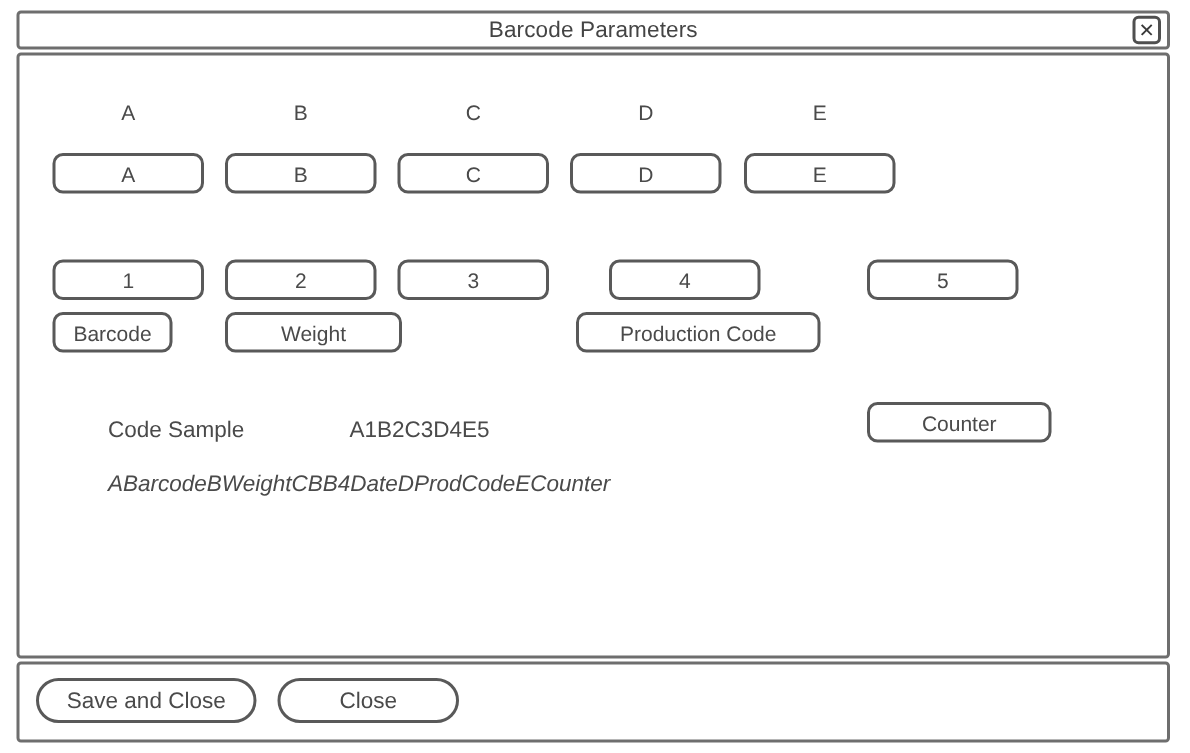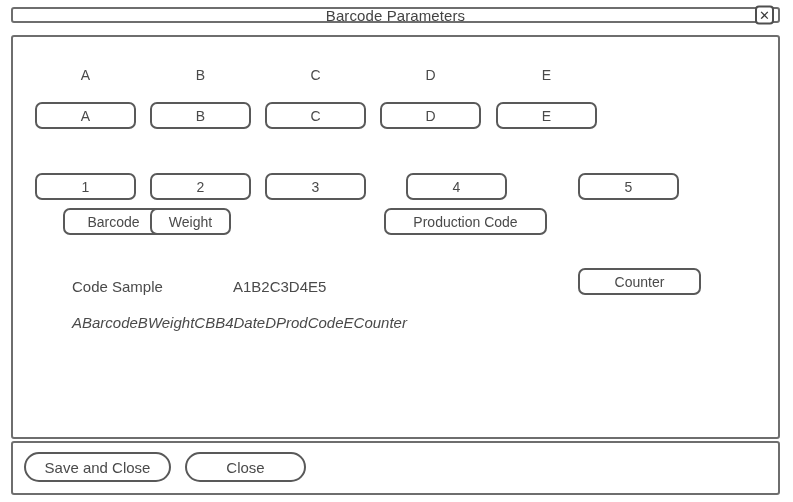--- a/index.html
+++ b/index.html
@@ -22,21 +22,21 @@
     width: 793px;
     height: 502px;
   }
 
   
   .titlebar {
     position: absolute;
     left: 11px;
     top: 7px;
     width: 769px;
-    height: 16px;
+    height: 26px;
     border: 2px solid #6e6e6e;
     border-radius: 3px;
     background: #ffffff;
     box-sizing: border-box;
   }
   .titlebar-text {
     position: absolute;
     left: 0; right: 0;
     top: 50%;
     transform: translateY(-50%);
@@ -187,22 +187,22 @@
     <div class="field" style="left:252px; top:65px; width:101px;">C</div>
     <div class="field" style="left:367px; top:65px; width:101px;">D</div>
     <div class="field" style="left:483px; top:65px; width:101px;">E</div>
 
     <div class="field" style="left:22px; top:136px; width:101px;">1</div>
     <div class="field" style="left:137px; top:136px; width:101px;">2</div>
     <div class="field" style="left:252px; top:136px; width:101px;">3</div>
     <div class="field" style="left:393px; top:136px; width:101px;">4</div>
     <div class="field" style="left:565px; top:136px; width:101px;">5</div>
 
-    <div class="field" style="left:22px; top:171px; width:101px;margin-left:28px;">Barcode</div>
-    <div class="field" style="left:137px; top:171px; width:81px;">Weight</div>
+    <div class="field" style="left:22px; top:171px; width:80px;">Barcode</div>
+    <div class="field" style="left:137px; top:171px; width:118px;">Weight</div>
     <div class="field" style="left:371px; top:171px; width:163px;">Production Code</div>
     <div class="field" style="left:565px; top:183px; width:123px;margin-top:48px;">Counter</div>
 
     <div class="code-sample-label" style="top:241px;">Code Sample</div>
     <div class="code-sample-value" style="top:241px;">A1B2C3D4E5</div>
     <div class="code-expanded" style="top:277px;font-style:italic;">ABarcodeBWeightCBB4DateDProdCodeECounter</div>
 
   </div>
 
   <div class="footer-panel">

